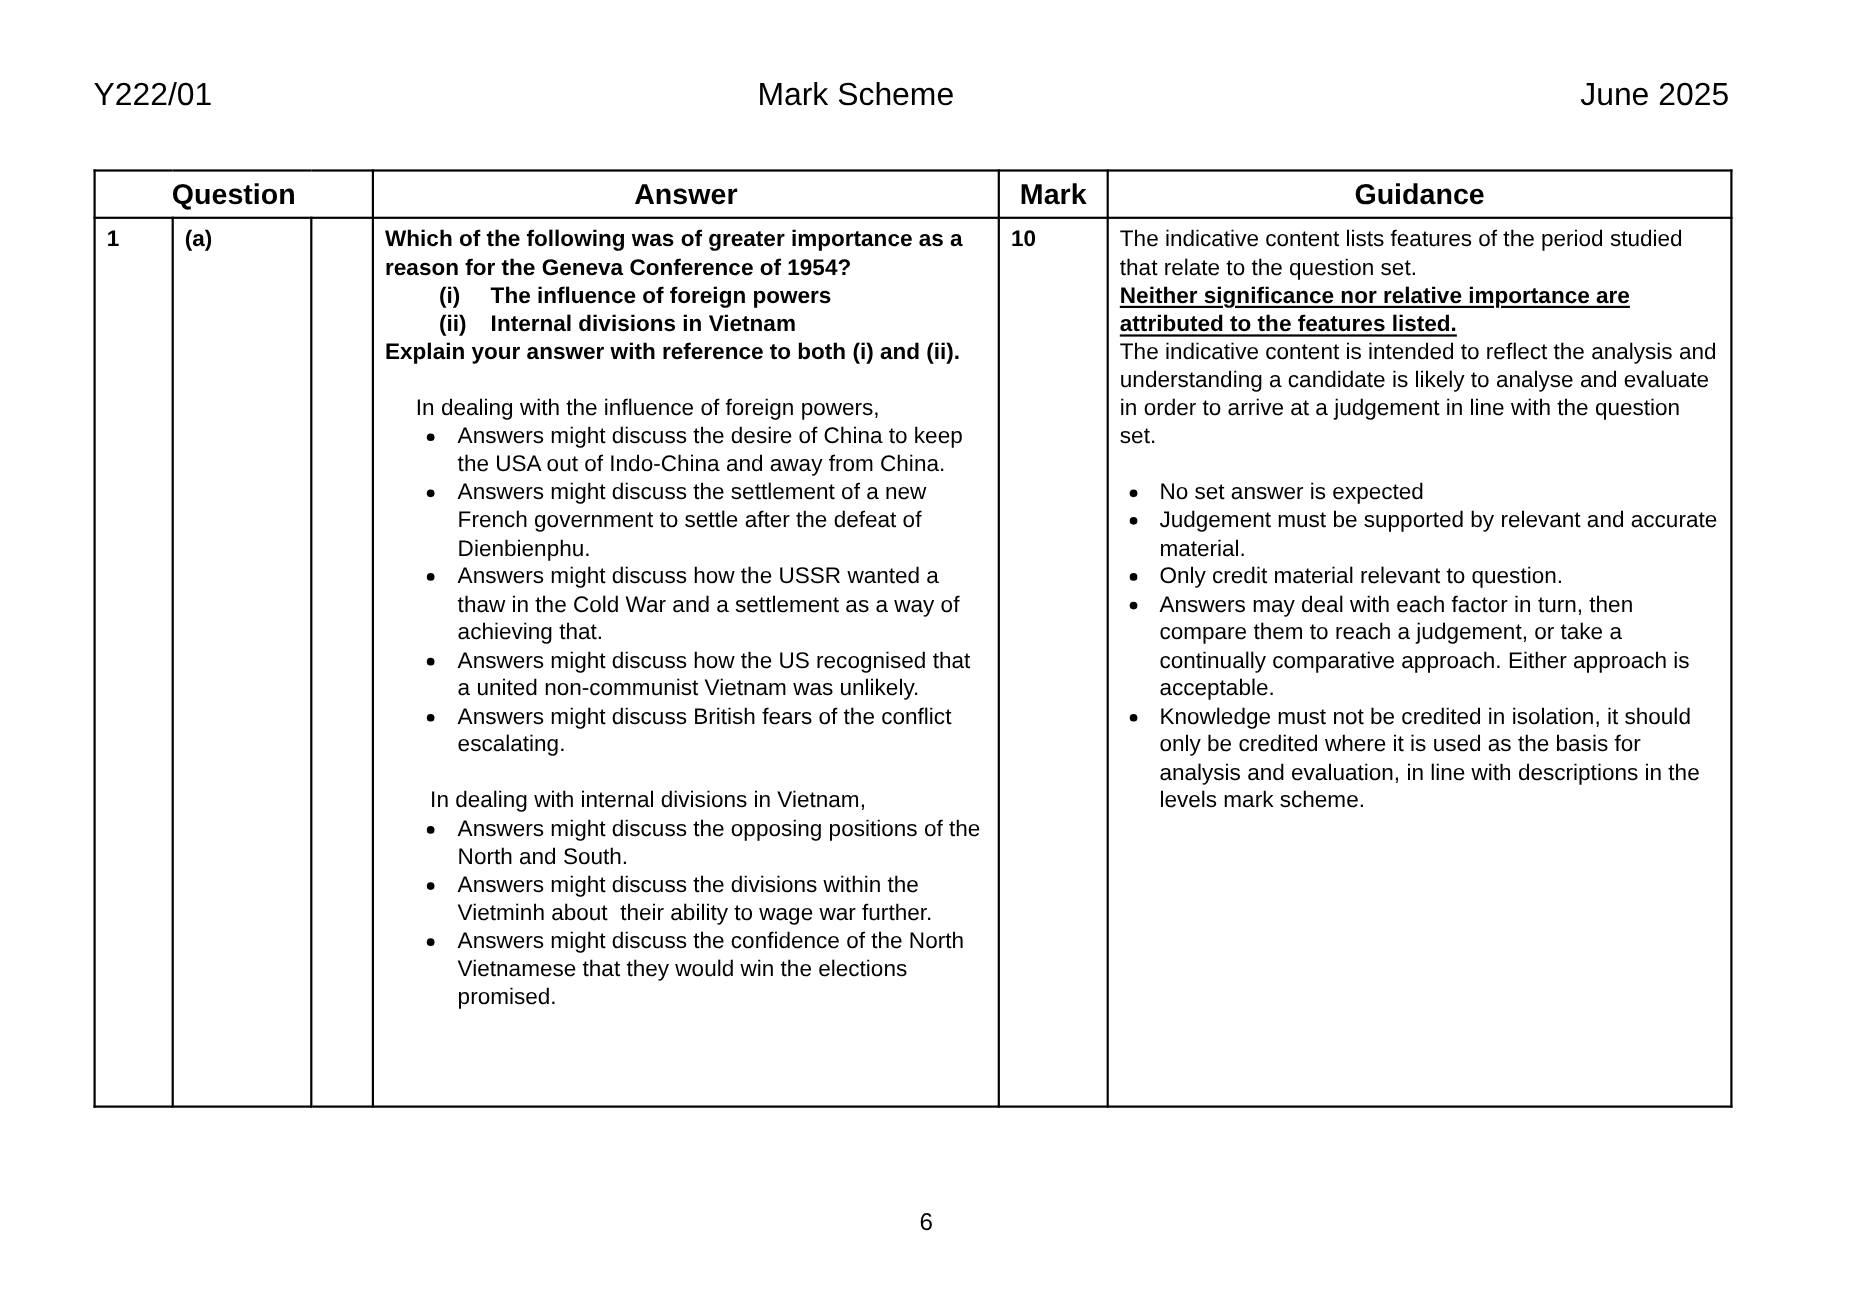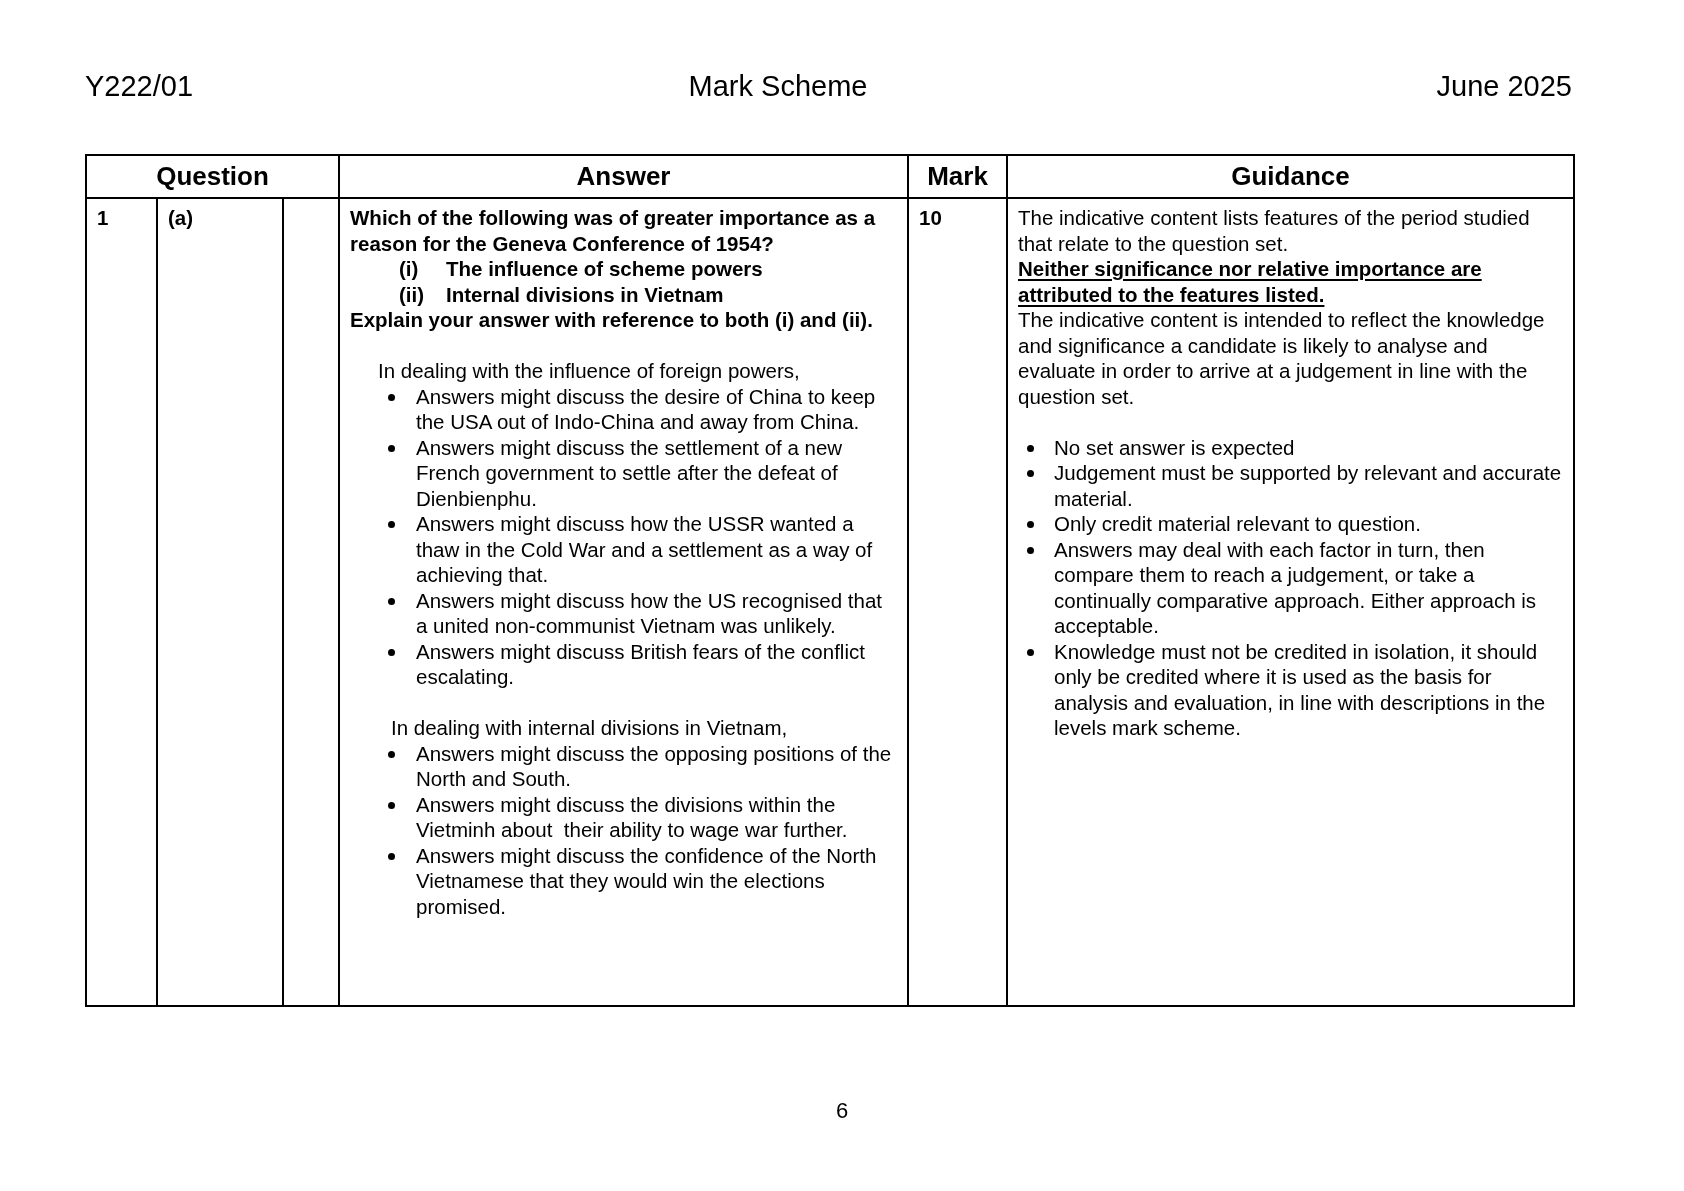--- a/index.html
+++ b/index.html
@@ -75,21 +75,21 @@
   <tbody>
     <tr style="height:808px;">
       <td class="q1">1</td>
       <td class="q1">(a)</td>
       <td class="q1"></td>
       <td>
         <div class="bold">Which of the following was of greater importance as a reason for the Geneva Conference of 1954?</div>
         <ul class="sub-items">
           <li>
             <span class="num">(i)</span>
-            <span>The influence of scheme powers</span>
+            <span>The influence of foreign powers</span>
           </li>
           <li>
             <span class="num">(ii)</span>
             <span>Internal divisions in Vietnam</span>
           </li>
         </ul>
         <div class="bold">Explain your answer with reference to both (i) and (ii).</div>
 
         <div class="subhead s1">In dealing with the influence of foreign powers,</div>
         <ul class="bul">
@@ -104,21 +104,21 @@
         <ul class="bul">
           <li><span class="dot"></span><span>Answers might discuss the opposing positions of the North and South.</span></li>
           <li><span class="dot"></span><span style="white-space:pre-wrap;">Answers might discuss the divisions within the Vietminh about  their ability to wage war further.</span></li>
           <li><span class="dot"></span><span>Answers might discuss the confidence of the North Vietnamese that they would win the elections promised.</span></li>
         </ul>
       </td>
       <td class="q1">10</td>
       <td>
         <div>The indicative content lists features of the period studied that relate to the question set.</div>
         <div class="uline">Neither significance nor relative importance are attributed to the features listed.</div>
-        <div>The indicative content is intended to reflect the knowledge and significance a candidate is likely to analyse and evaluate in order to arrive at a judgement in line with the question set.</div>
+        <div>The indicative content is intended to reflect the analysis and understanding a candidate is likely to analyse and evaluate in order to arrive at a judgement in line with the question set.</div>
         <div class="gap"></div>
         <ul class="bul gbul">
           <li><span class="dot"></span><span>No set answer is expected</span></li>
           <li><span class="dot"></span><span>Judgement must be supported by relevant and accurate material.</span></li>
           <li><span class="dot"></span><span>Only credit material relevant to question.</span></li>
           <li><span class="dot"></span><span>Answers may deal with each factor in turn, then compare them to reach a judgement, or take a continually comparative approach. Either approach is acceptable.</span></li>
           <li><span class="dot"></span><span>Knowledge must not be credited in isolation, it should only be credited where it is used as the basis for analysis and evaluation, in line with descriptions in the levels mark scheme.</span></li>
         </ul>
       </td>
     </tr>

